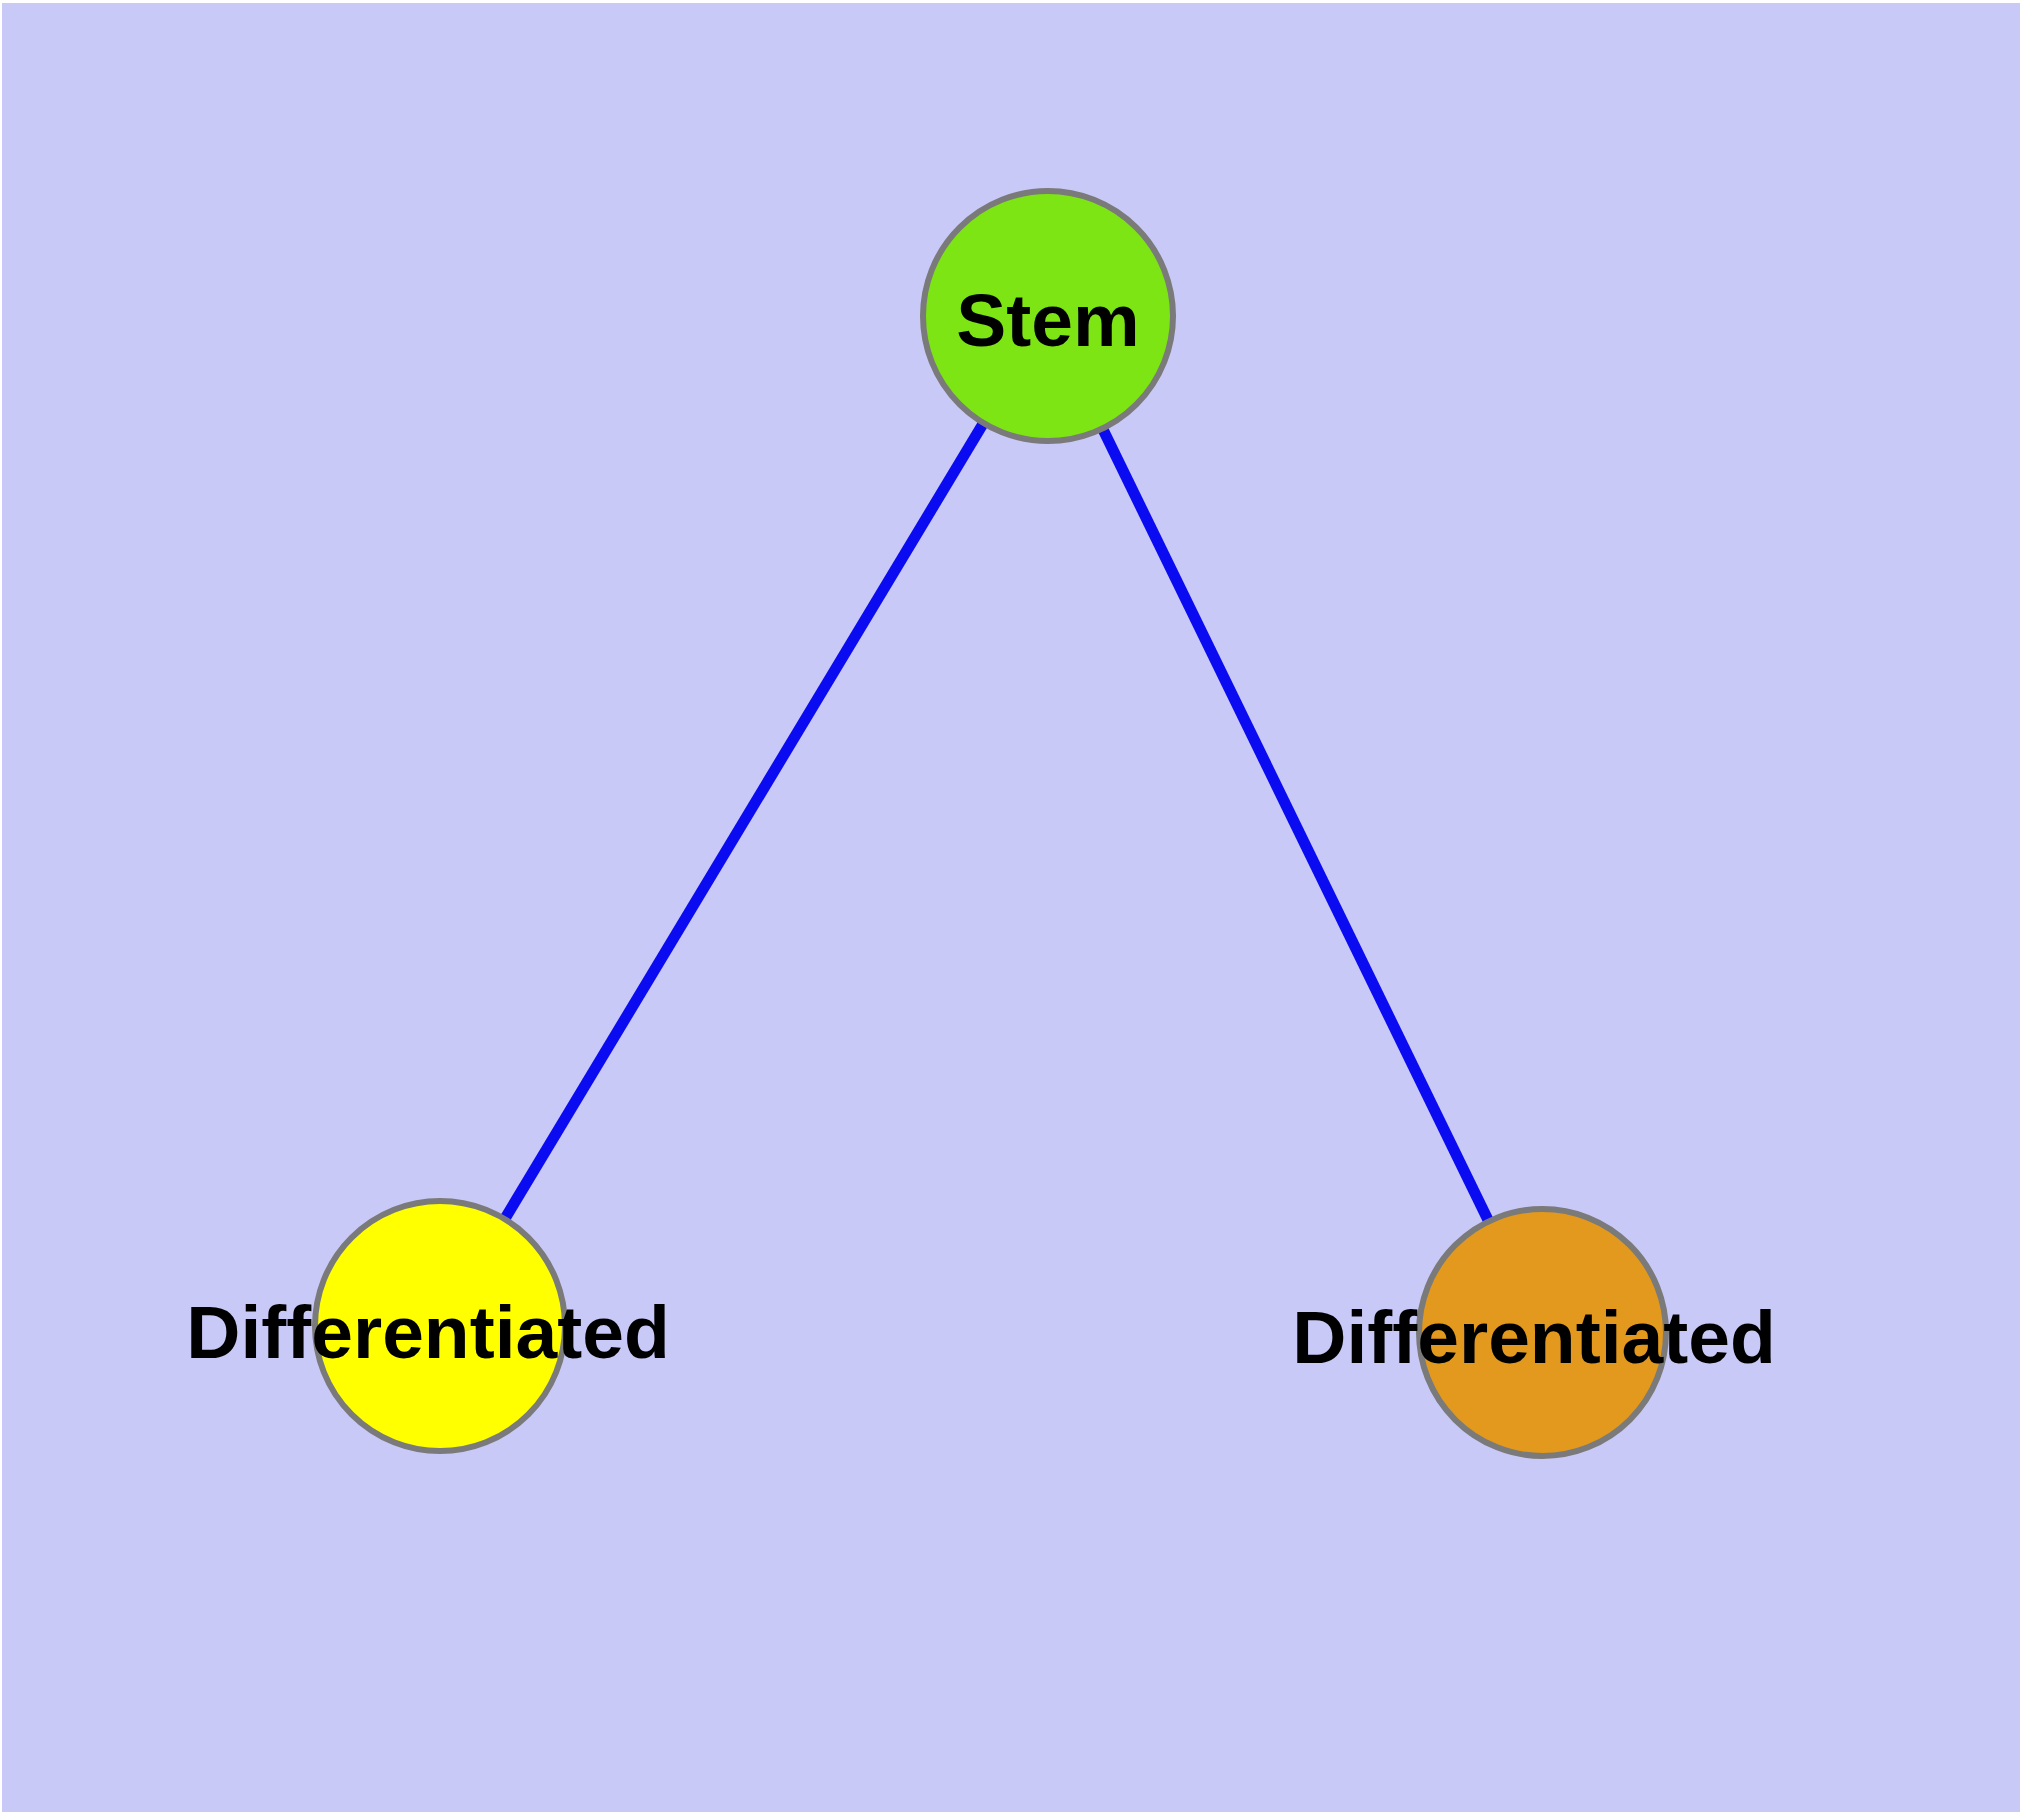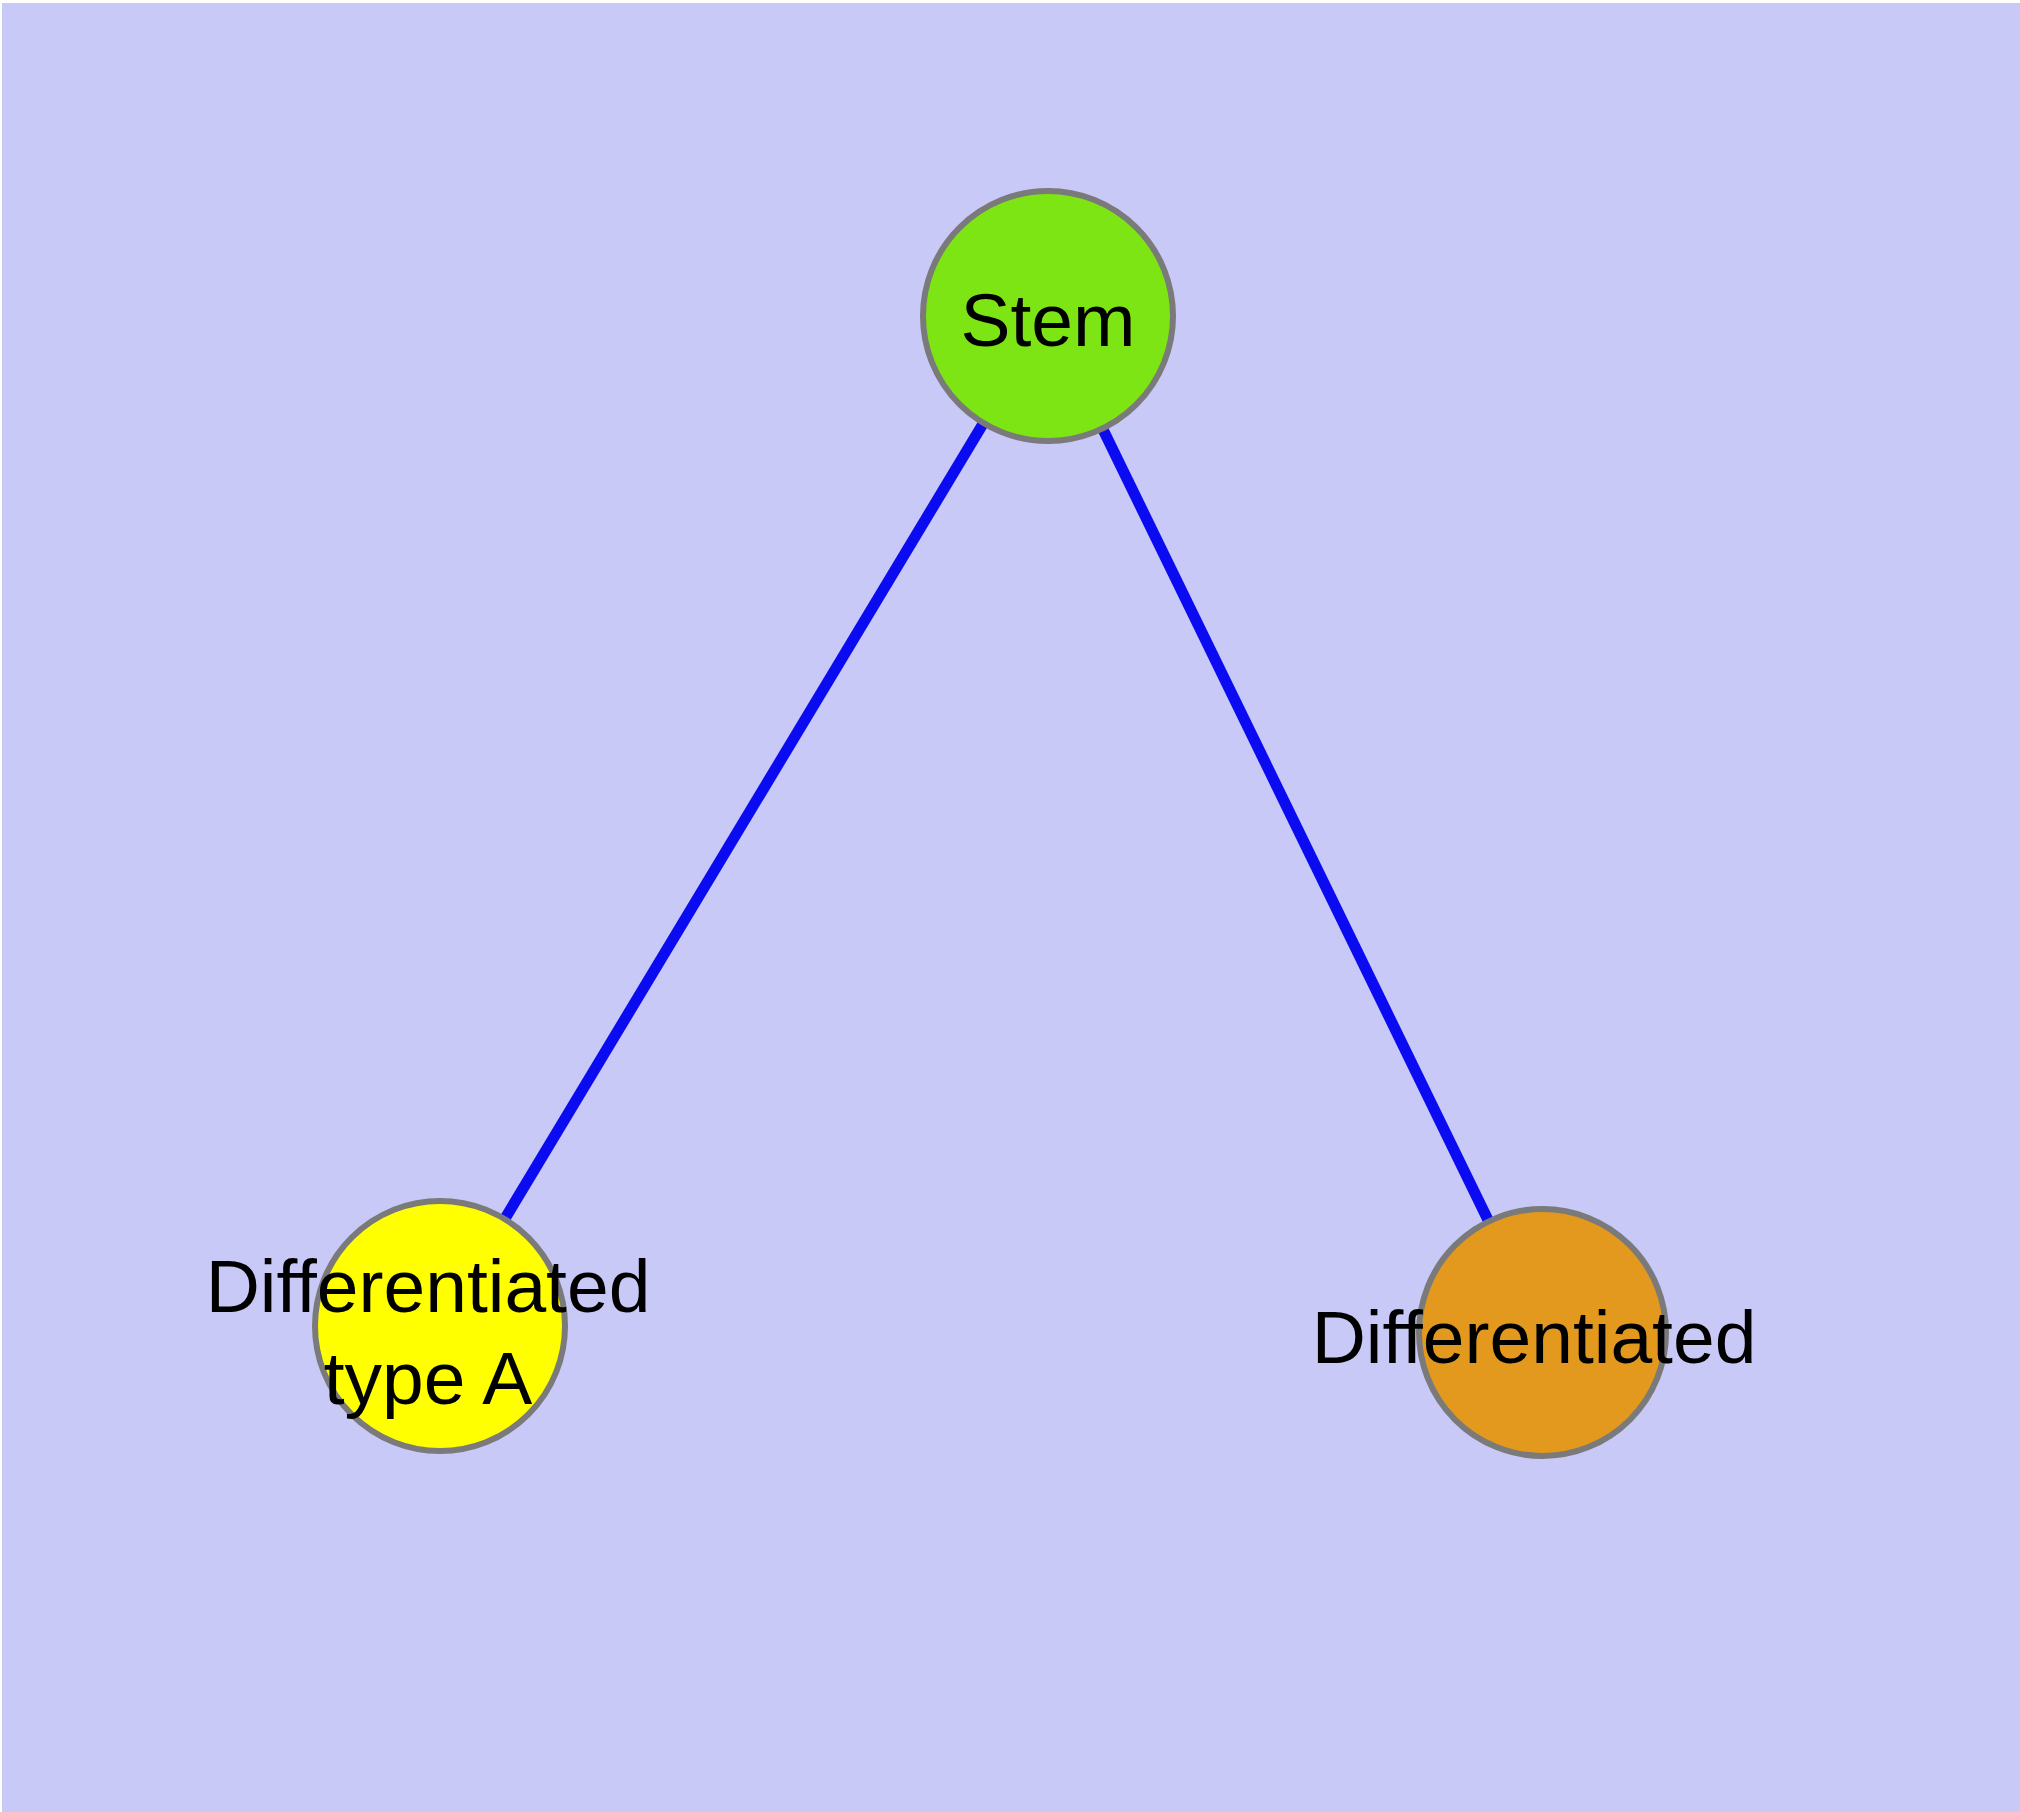--- a/index.html
+++ b/index.html
@@ -35,21 +35,21 @@
     border-width: 6px;
     border-radius: 50%;
     box-sizing: border-box;
     z-index: 2;
   }
   .label {
     position: absolute;
     transform: translate(-50%, -50%);
     text-align: center;
     white-space: nowrap;
-    font-weight: normal;
+    font-weight: bold;
     font-size: 75px;
     line-height: 92px;
     color: #000000;
     z-index: 3;
   }
 </style>
 </head>
 <body>
 
 <div class="stage">
@@ -62,21 +62,20 @@
   <div class="node" style="left: 920px; top: 188px; height: 256px; width: 256px; background: rgb(125, 229, 19); border-color: rgb(122, 122, 122);"></div>
   <div class="node" style="left: 312px; top: 1198px; height: 256px; width: 256px; background: rgb(255, 255, 0); border-color: rgb(122, 122, 122);"></div>
   <div class="node" style="left: 1416px; top: 1206px; height: 253px; width: 253px; background: rgb(226, 153, 29); border-color: rgb(122, 122, 122);"></div>
 
   <div class="label" style="left: 1048px; top: 320px;">
     <div>Stem</div>
   </div>
 
   <div class="label" style="left: 428px; top: 1332px;">
     <div>Differentiated</div>
-    <div>type A</div>
   </div>
 
   <div class="label" style="left: 1534px; top: 1337px;">
     <div>Differentiated</div>
   </div>
 
   <div class="strip top"></div>
   <div class="strip left"></div>
 
 </div>

